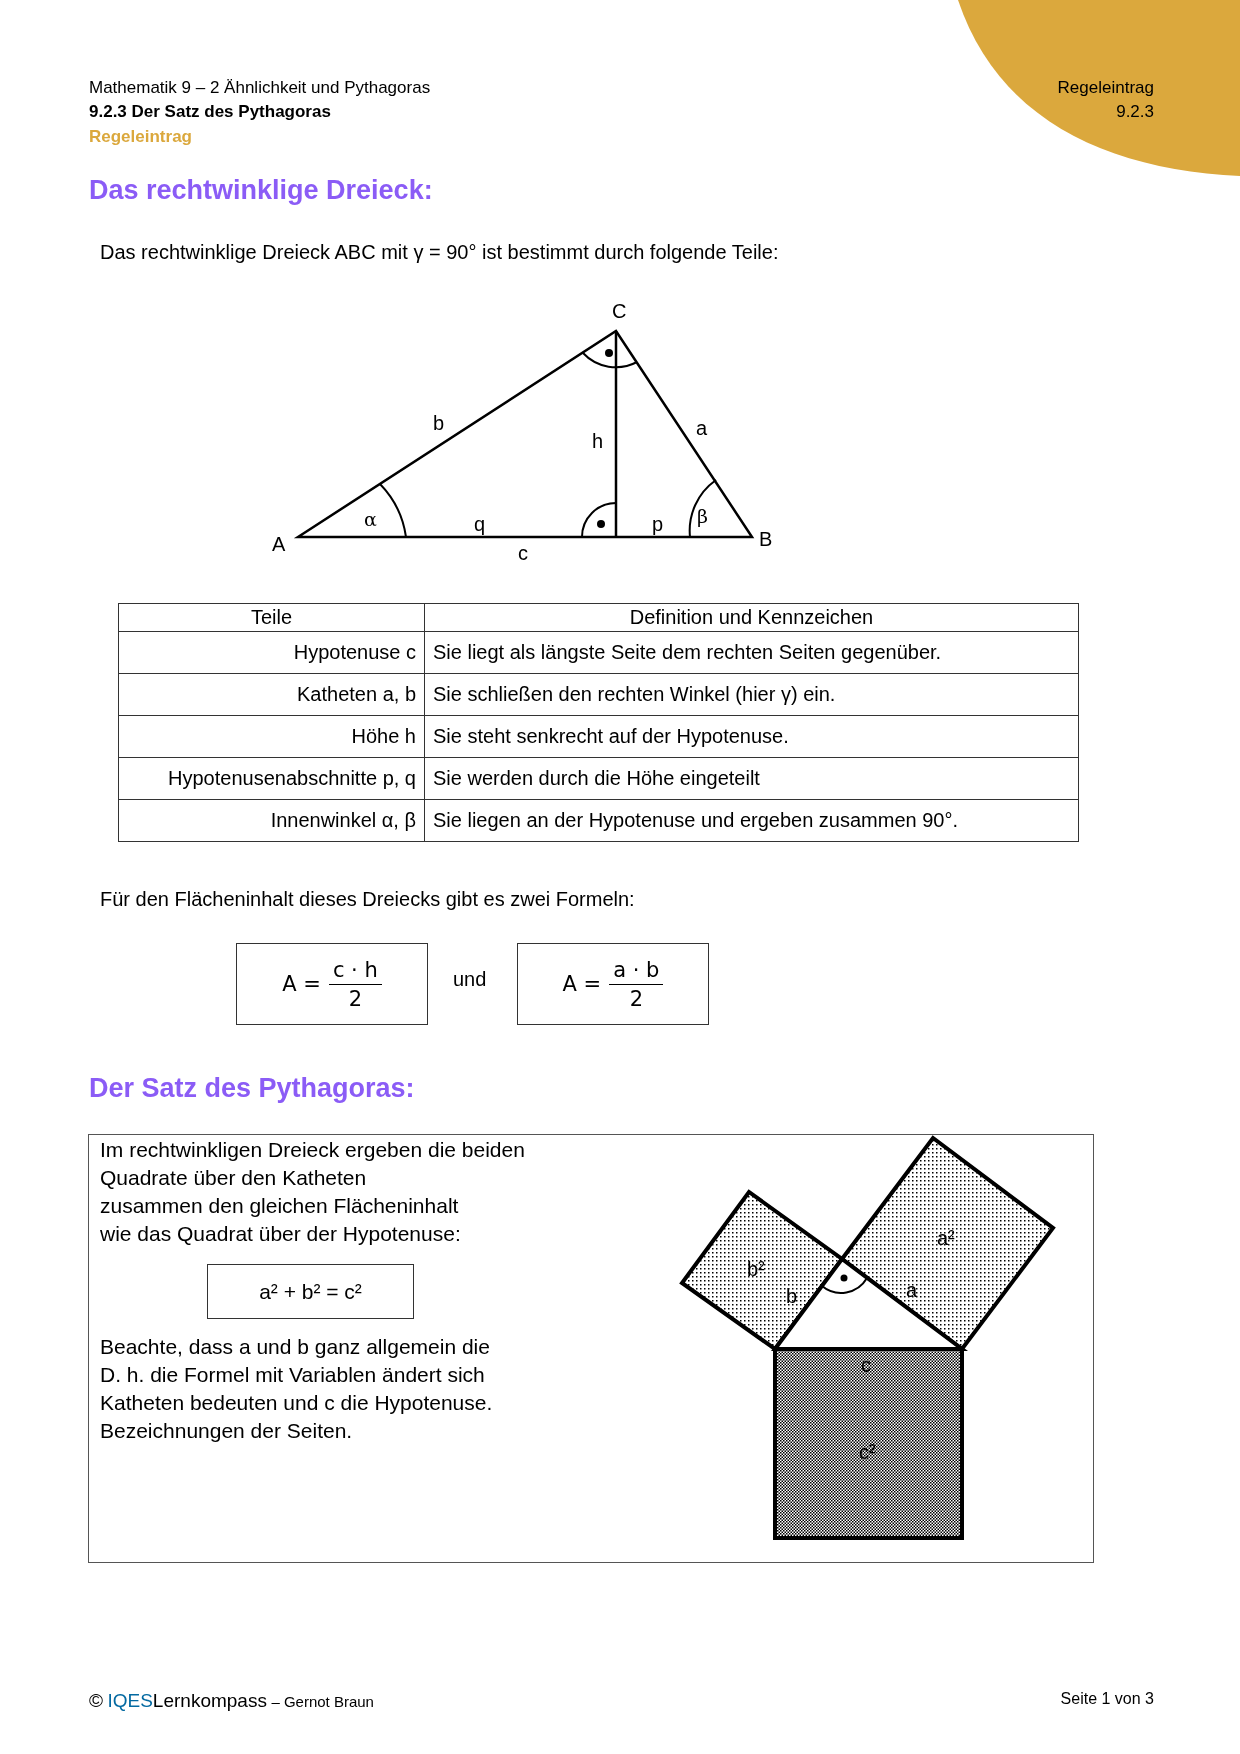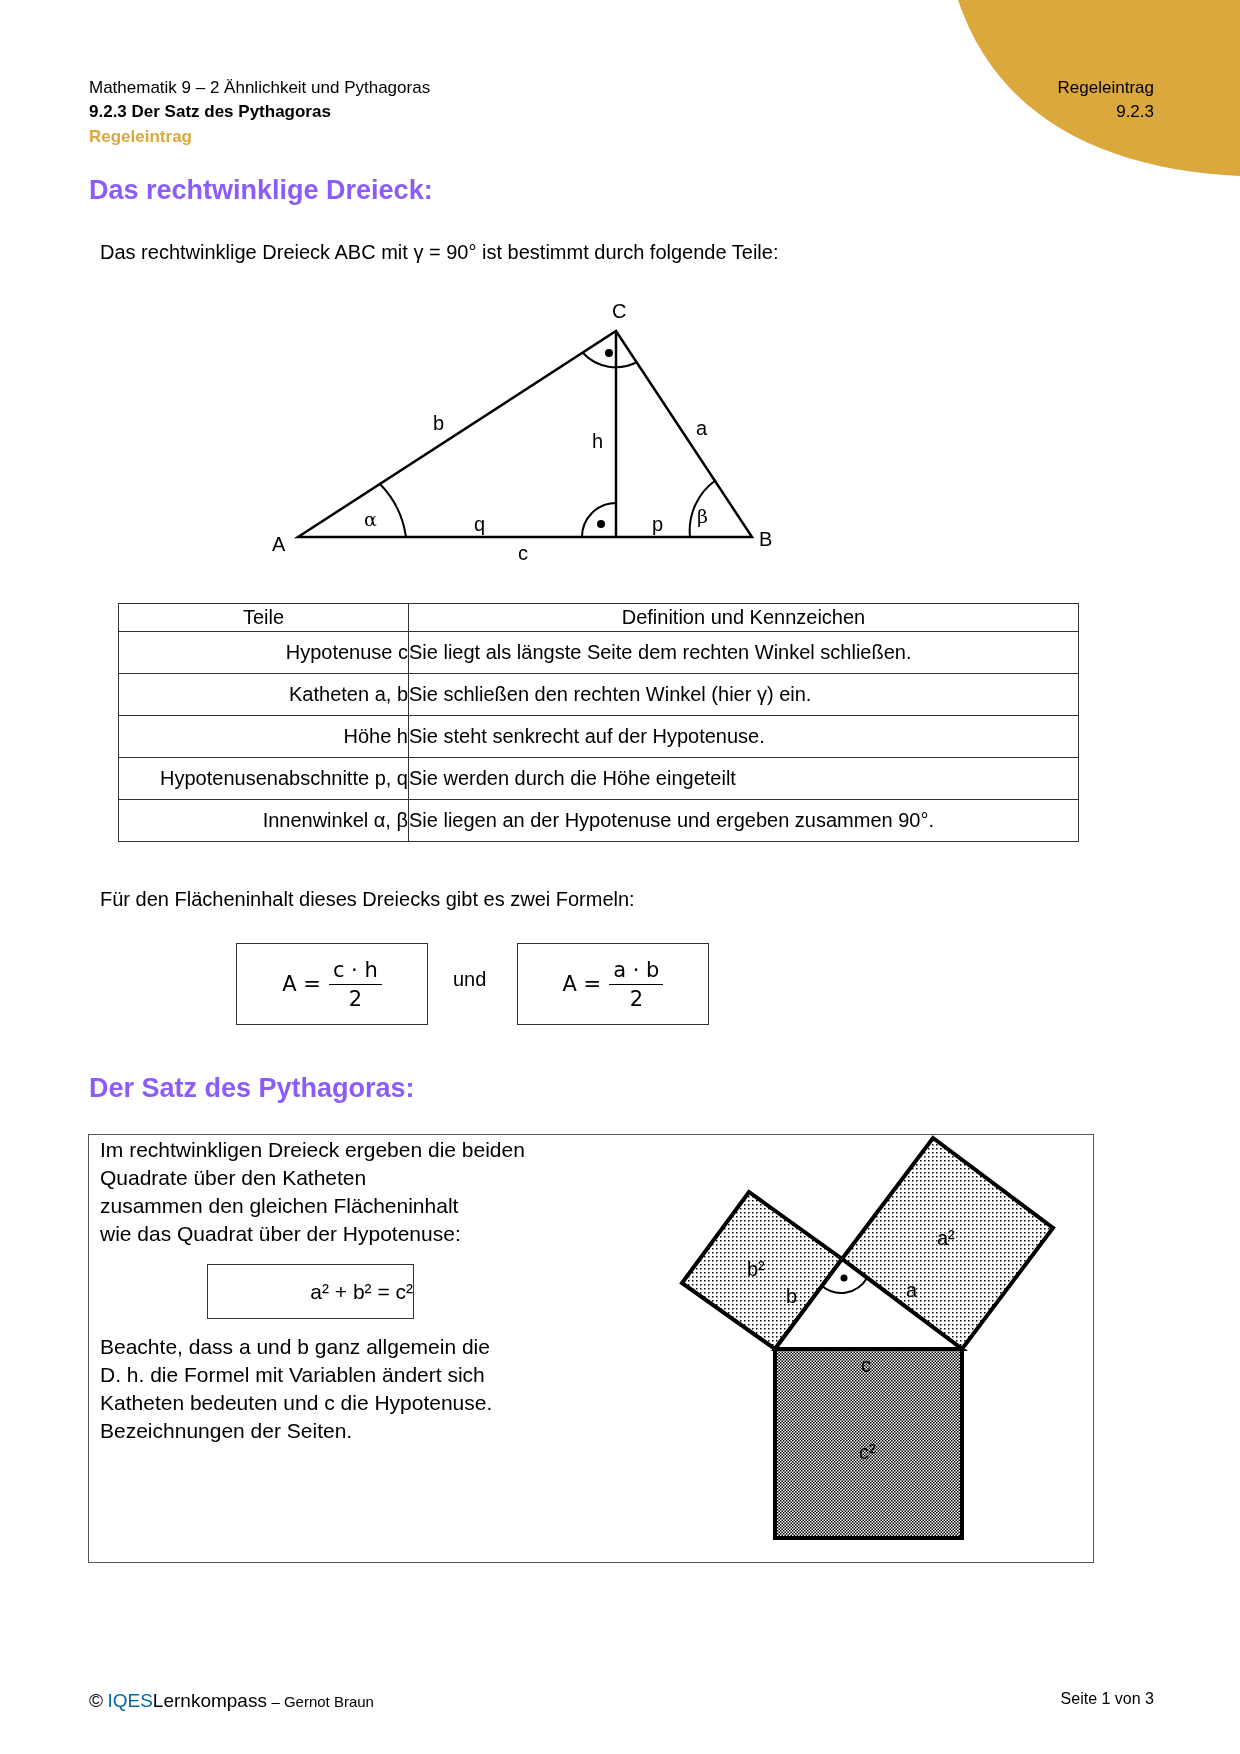--- a/index.html
+++ b/index.html
@@ -8,31 +8,31 @@
   .corner{position:absolute;left:958px;top:0;width:282px;height:176px;}
   .hdr{font-size:17px;line-height:22px;}
   .hdr .l1{left:89px;top:77px;}
   .hdr .l2{left:89px;top:101px;font-weight:bold;}
   .hdr .l3{left:89px;top:126px;font-weight:bold;color:#dba83d;}
   .hdr .r1{right:86px;top:77px;text-align:right;}
   .hdr .r2{right:86px;top:101px;text-align:right;font-weight:normal;}
   h2{position:absolute;margin:0;font-size:27px;font-weight:bold;color:#8b5cf6;}
   .p{position:absolute;font-size:20px;line-height:28px;}
   table.defs{position:absolute;left:118px;top:603px;width:961px;border-collapse:collapse;font-size:20px;}
-  table.defs td, table.defs th{border:1.5px solid #333;padding:0 0;height:41px;font-weight:normal;}
+  table.defs td, table.defs th{border:1.5px solid #333;padding:0 8px;height:41px;font-weight:normal;}
   table.defs th{height:27px;}
   table.defs td.k{text-align:right;width:289px;}
   table.defs th.k{text-align:center;}
   table.defs td.v{text-align:left;}
   .fbox{position:absolute;border:1.5px solid #333;height:82px;width:192px;box-sizing:border-box;display:flex;align-items:center;justify-content:center;font-family:"DejaVu Sans",sans-serif;font-size:21px;}
   .frac{display:inline-flex;flex-direction:column;align-items:center;margin-left:8px;}
   .frac .num{border-bottom:1.5px solid #000;padding:0 4px 2px;}
   .frac .den{padding-top:2px;}
   .pybox{position:absolute;left:88px;top:1134px;width:1006px;height:429px;border:1.5px solid #555;box-sizing:border-box;}
-  .eqbox{position:absolute;left:207px;top:1264px;width:207px;height:55px;border:1.5px solid #333;box-sizing:border-box;display:flex;align-items:center;justify-content:flex-end;font-size:21px;}
+  .eqbox{position:absolute;left:207px;top:1264px;width:207px;height:55px;border:1.5px solid #333;box-sizing:border-box;display:flex;align-items:center;justify-content:center;font-size:21px;}
   .footer{position:absolute;top:1690px;font-size:16px;}
   .lbl{font-family:"Liberation Sans",sans-serif;font-size:20px;}
 </style>
 </head>
 <body>
 
 <svg class="corner" viewBox="0 0 282 176">
   <path d="M0,0 L282,0 L282,176 C150,170 40,120 0,0 Z" fill="#dba83d"></path>
 </svg>
 
@@ -73,21 +73,21 @@
 <div class="abs" style="left:697px;top:505px;font-size:19px;font-family:'DejaVu Serif',serif;">β</div>
 
 <table class="defs">
   <tbody>
       <tr>
     <th class="k">Teile</th>
     <th>Definition und Kennzeichen</th>
   </tr>
   <tr>
     <td class="k">Hypotenuse c</td>
-    <td class="v">Sie liegt als längste Seite dem rechten Winkel schließen.</td>
+    <td class="v">Sie liegt als längste Seite dem rechten Seiten gegenüber.</td>
   </tr>
   <tr>
     <td class="k">Katheten a, b</td>
     <td class="v">Sie schließen den rechten Winkel (hier γ) ein.</td>
   </tr>
   <tr>
     <td class="k">Höhe h</td>
     <td class="v">Sie steht senkrecht auf der Hypotenuse.</td>
   </tr>
   <tr>

